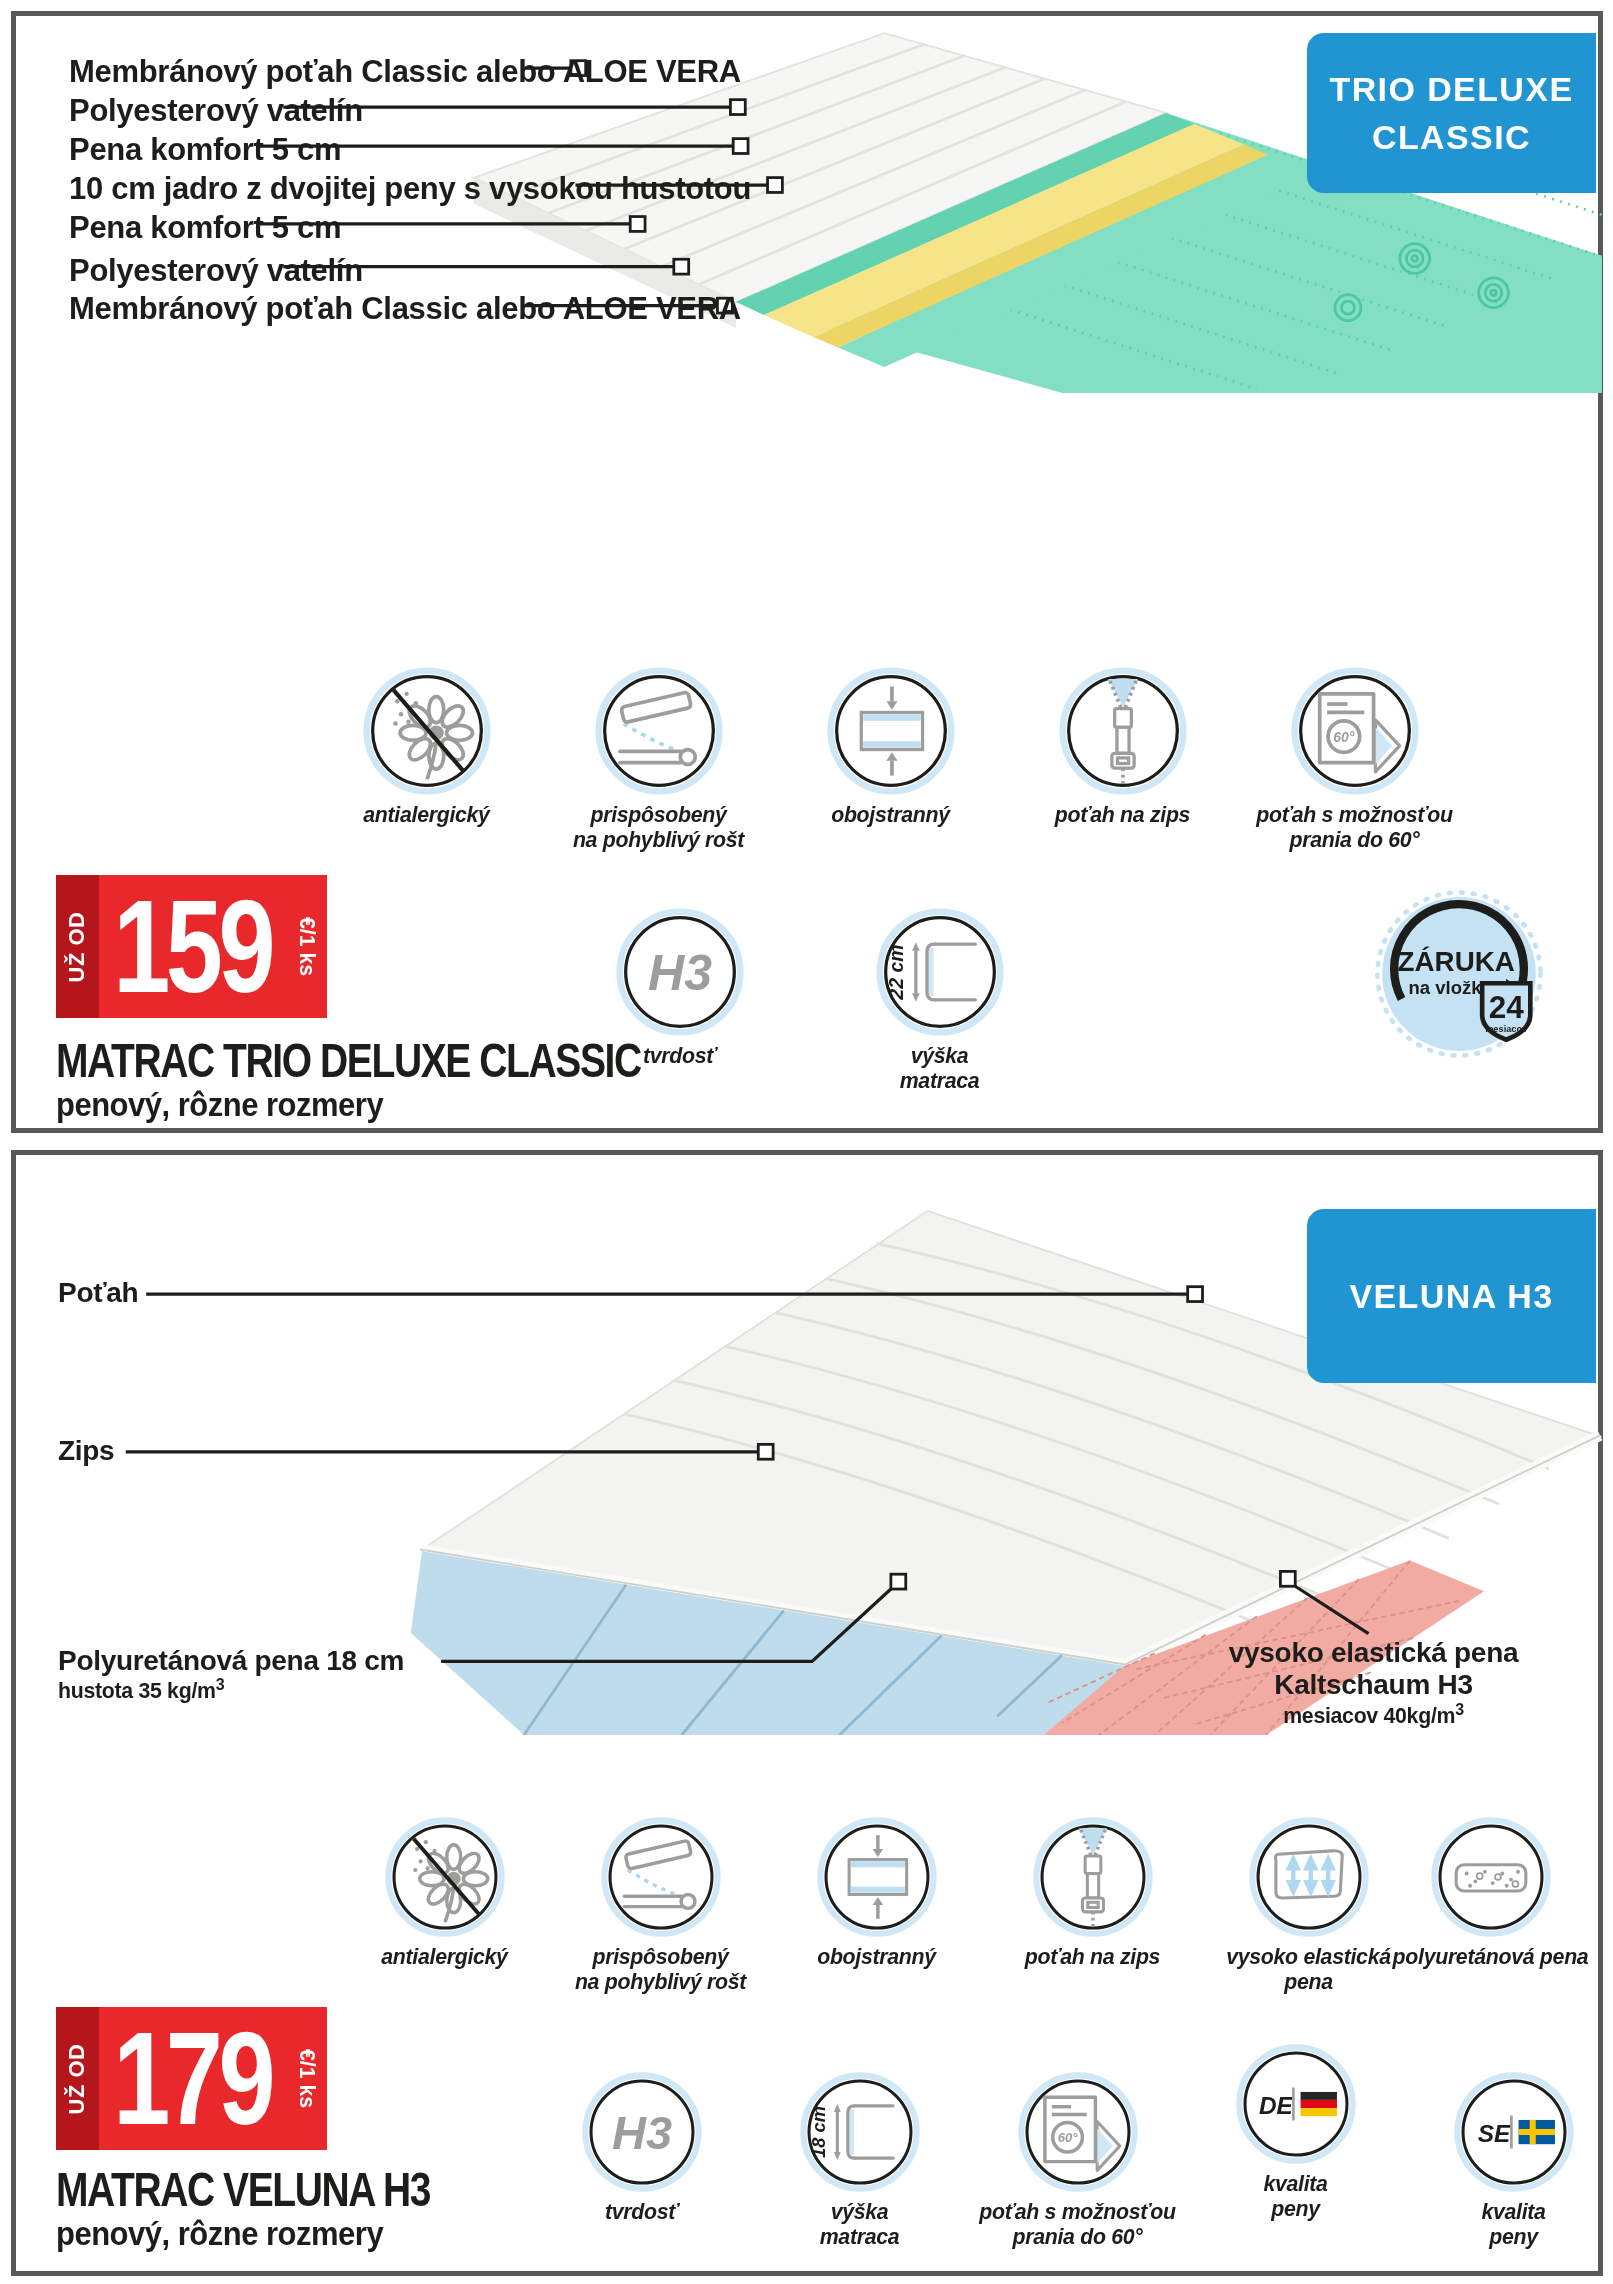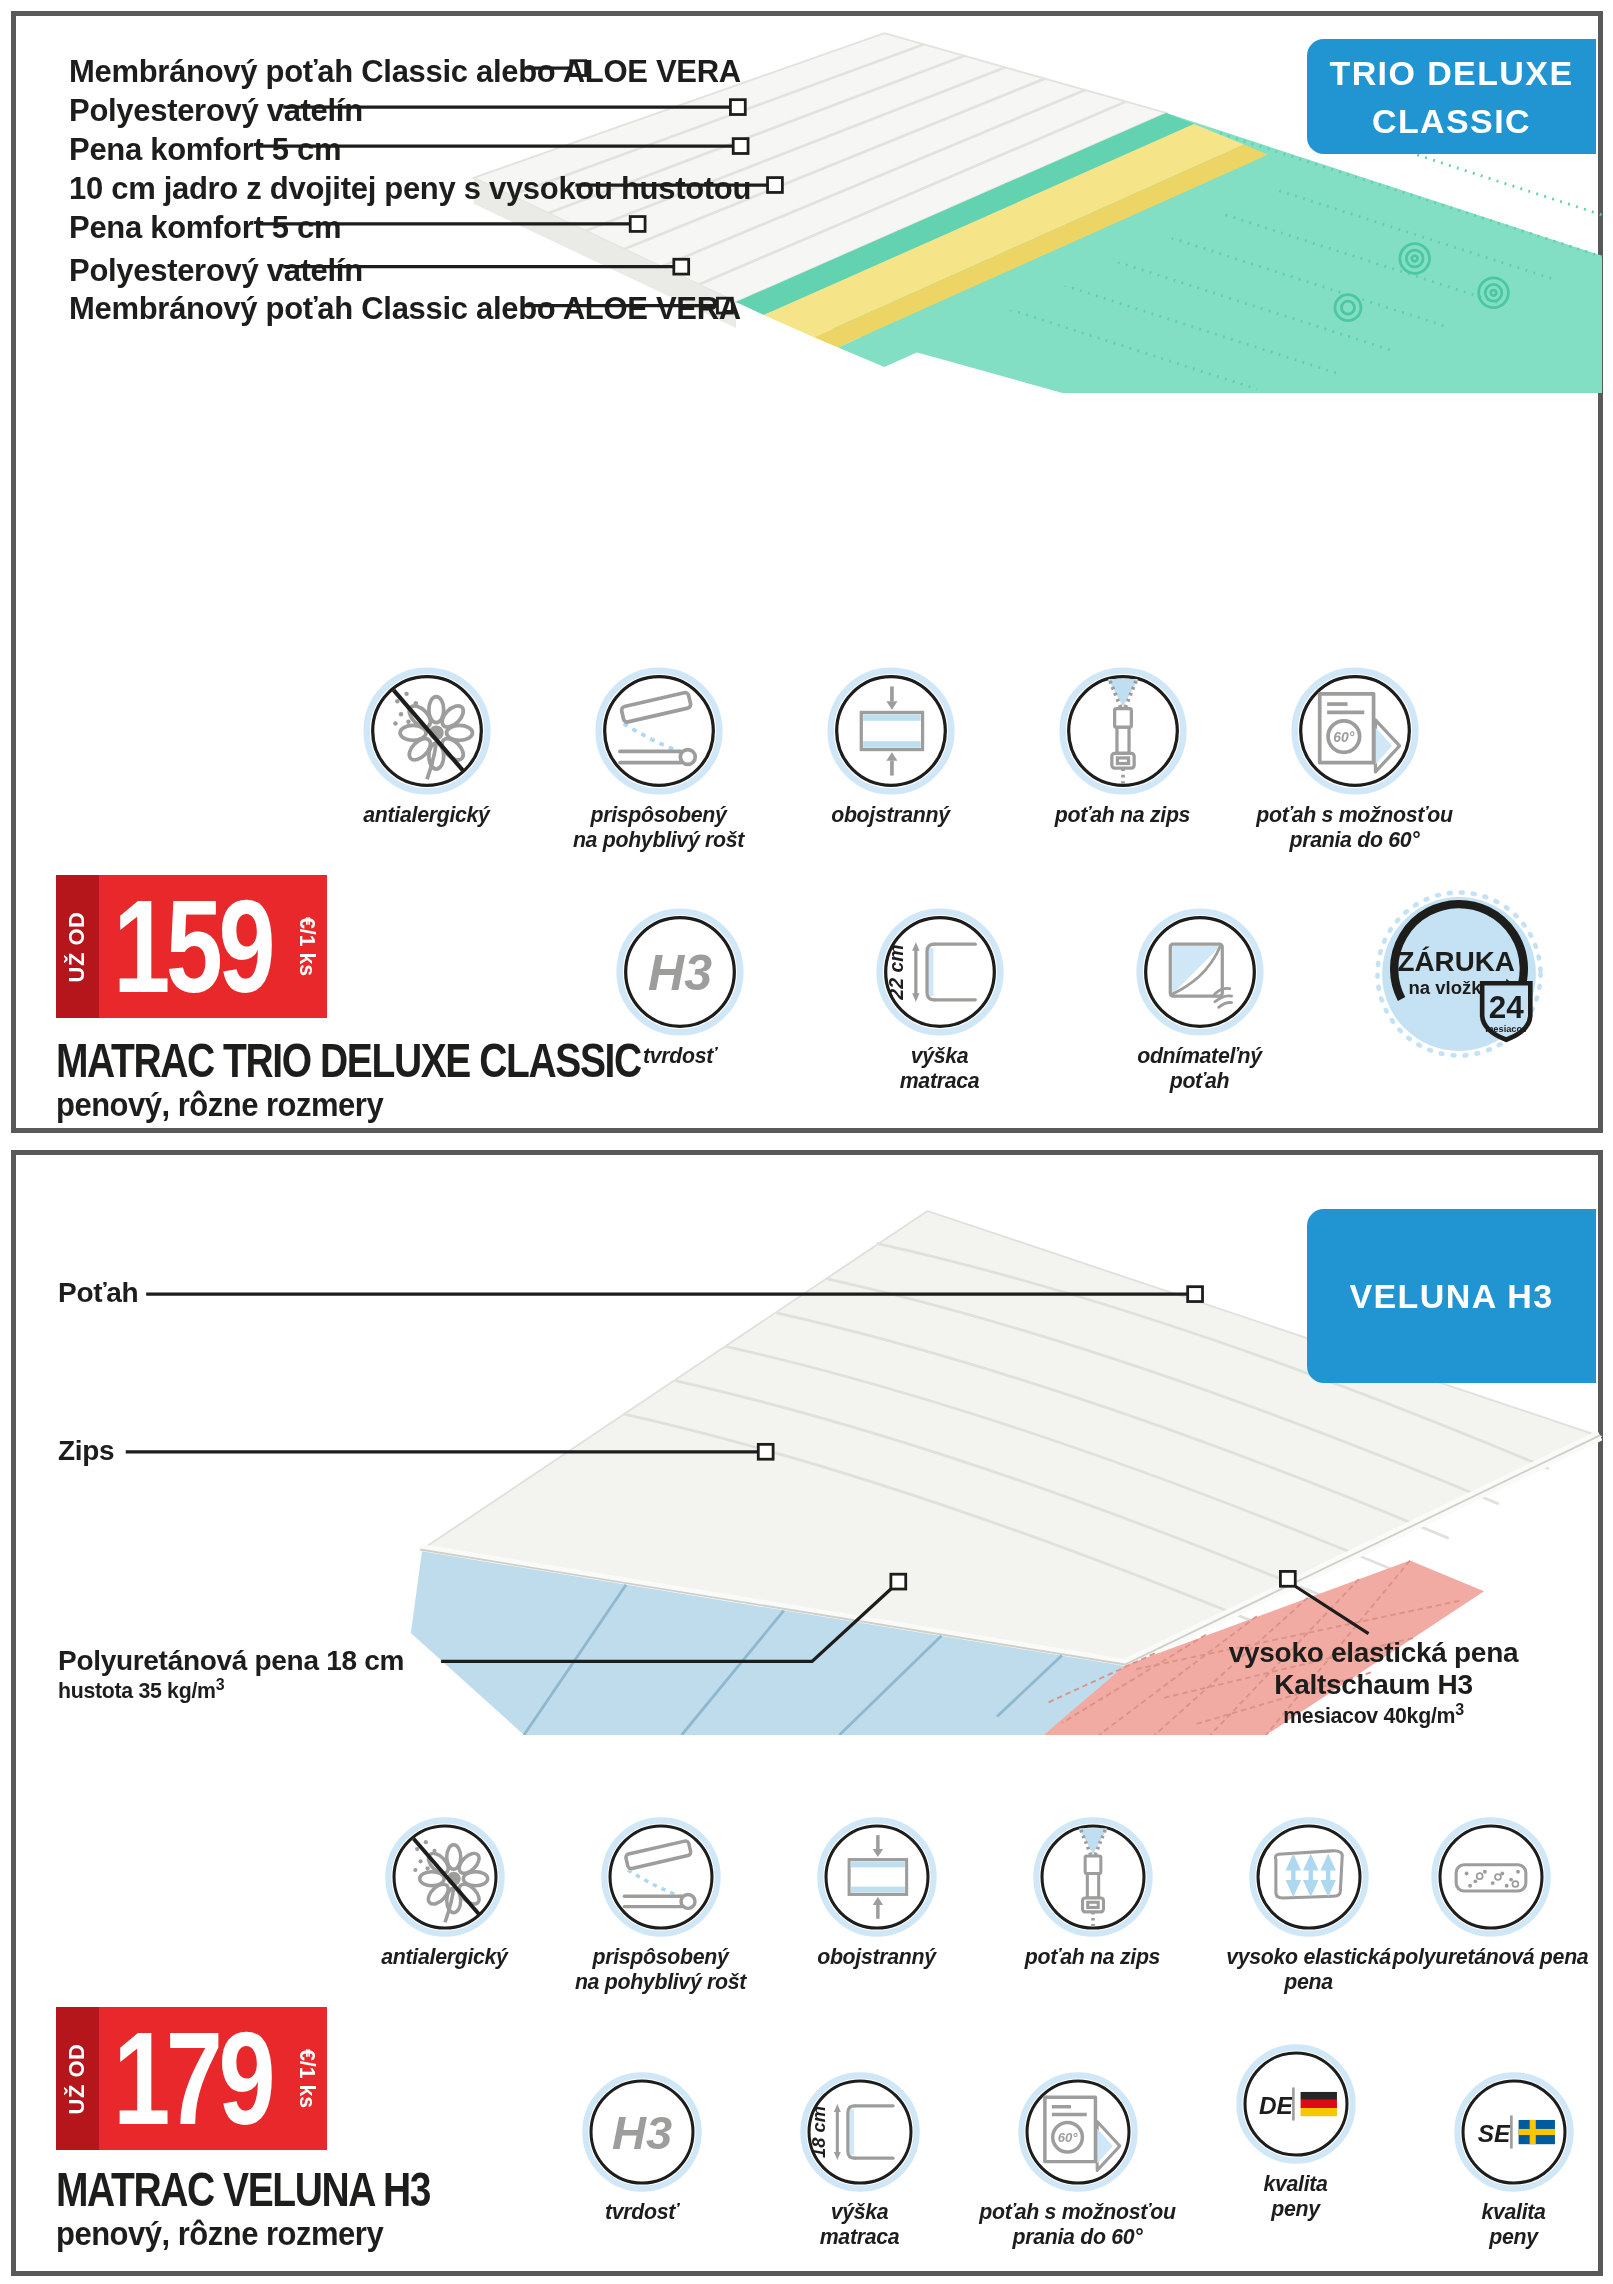--- a/index.html
+++ b/index.html
@@ -249,21 +249,21 @@
     </svg>
 
     <div class="llabel" style="top:38px">Membránový poťah Classic alebo ALOE VERA</div>
     <div class="llabel" style="top:77px">Polyesterový vatelín</div>
     <div class="llabel" style="top:116px">Pena komfort 5 cm</div>
     <div class="llabel" style="top:155px">10 cm jadro z dvojitej peny s vysokou hustotou</div>
     <div class="llabel" style="top:194px">Pena komfort 5 cm</div>
     <div class="llabel" style="top:237px">Polyesterový vatelín</div>
     <div class="llabel" style="top:275px">Membránový poťah Classic alebo ALOE VERA</div>
 
-    <div class="pbadge" style="left:1291px;top:23px;width:289px;height:115px">
+    <div class="pbadge" style="left:1291px;top:17px;width:289px;height:160px">
       <span>TRIO DELUXE</span>
       <span>CLASSIC</span>
     </div>
 
     <div class="feat" style="left:304px;top:650px">
       <svg class="ic" viewBox="0 0 140 140">
           <use href="#s-ring"></use>
           <use href="#s-art-anti"></use>
         </svg>
       <div class="fl">
@@ -325,30 +325,20 @@
     </div>
     <div class="feat" style="left:817px;top:891px">
       <svg class="ic" viewBox="0 0 140 140">
           <use href="#s-ring"></use>
           <use href="#s-art-height"></use>
         <text class="ic-rot" transform="rotate(-90 30 70)" x="30" y="70" text-anchor="middle">22 cm</text>
         </svg>
       <div class="fl">
           <span>výška</span>
           <span>matraca</span>
-        </div>
-    </div>
-    <div class="feat" style="left:1077px;top:891px">
-      <svg class="ic" viewBox="0 0 140 140">
-          <use href="#s-ring"></use>
-          <use href="#s-art-removable"></use>
-        </svg>
-      <div class="fl">
-          <span>odnímateľný</span>
-          <span>poťah</span>
         </div>
     </div>
 
     <div class="warr-box" style="left:1355px;top:870px">
       <svg width="176" height="176" viewBox="0 0 190 190">
         <circle cx="95" cy="95" r="88" fill="none" stroke="#c4e2f4" stroke-width="5" stroke-dasharray="2 11" stroke-linecap="round"></circle>
         <circle cx="95" cy="95" r="83" fill="#c4e2f4"></circle>
         <path d="M33,122 A70,70 0 1 1 158,120" fill="none" stroke="#1d1d1b" stroke-width="9"></path>
         <polygon points="146,100 172,120 144,132" fill="#1d1d1b"></polygon>
         <text x="92" y="92" text-anchor="middle" style="font-size:30px;font-weight:700" fill="#1d1d1b">ZÁRUKA</text>

